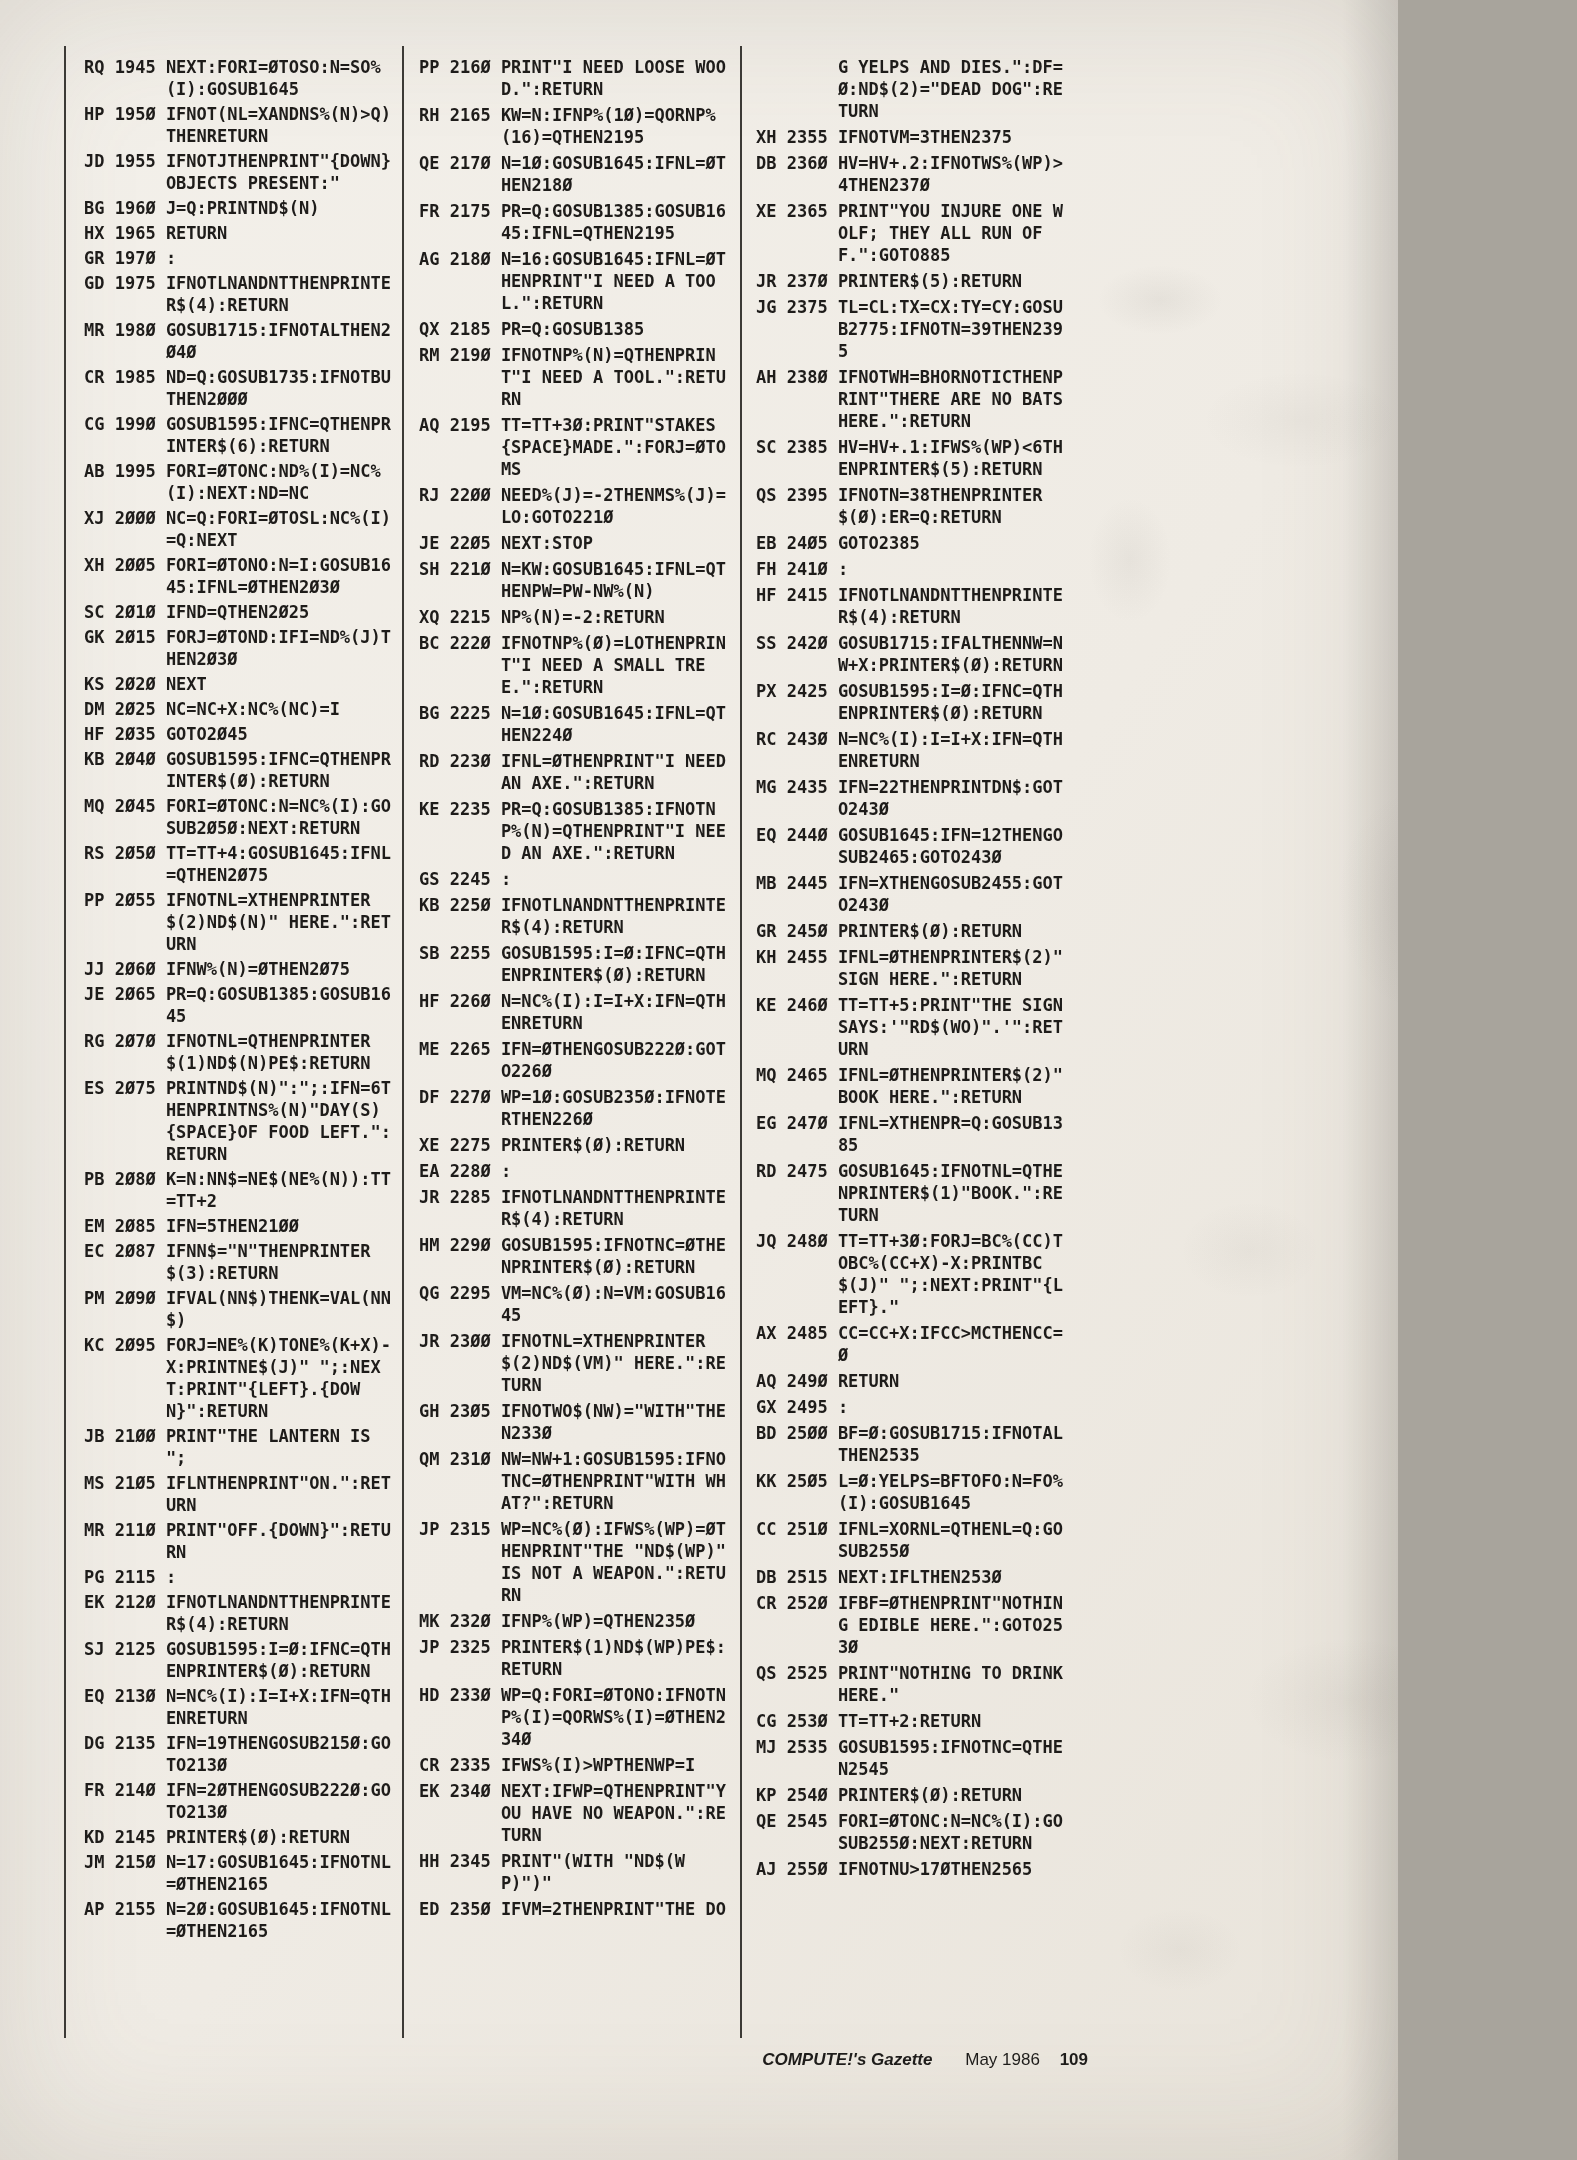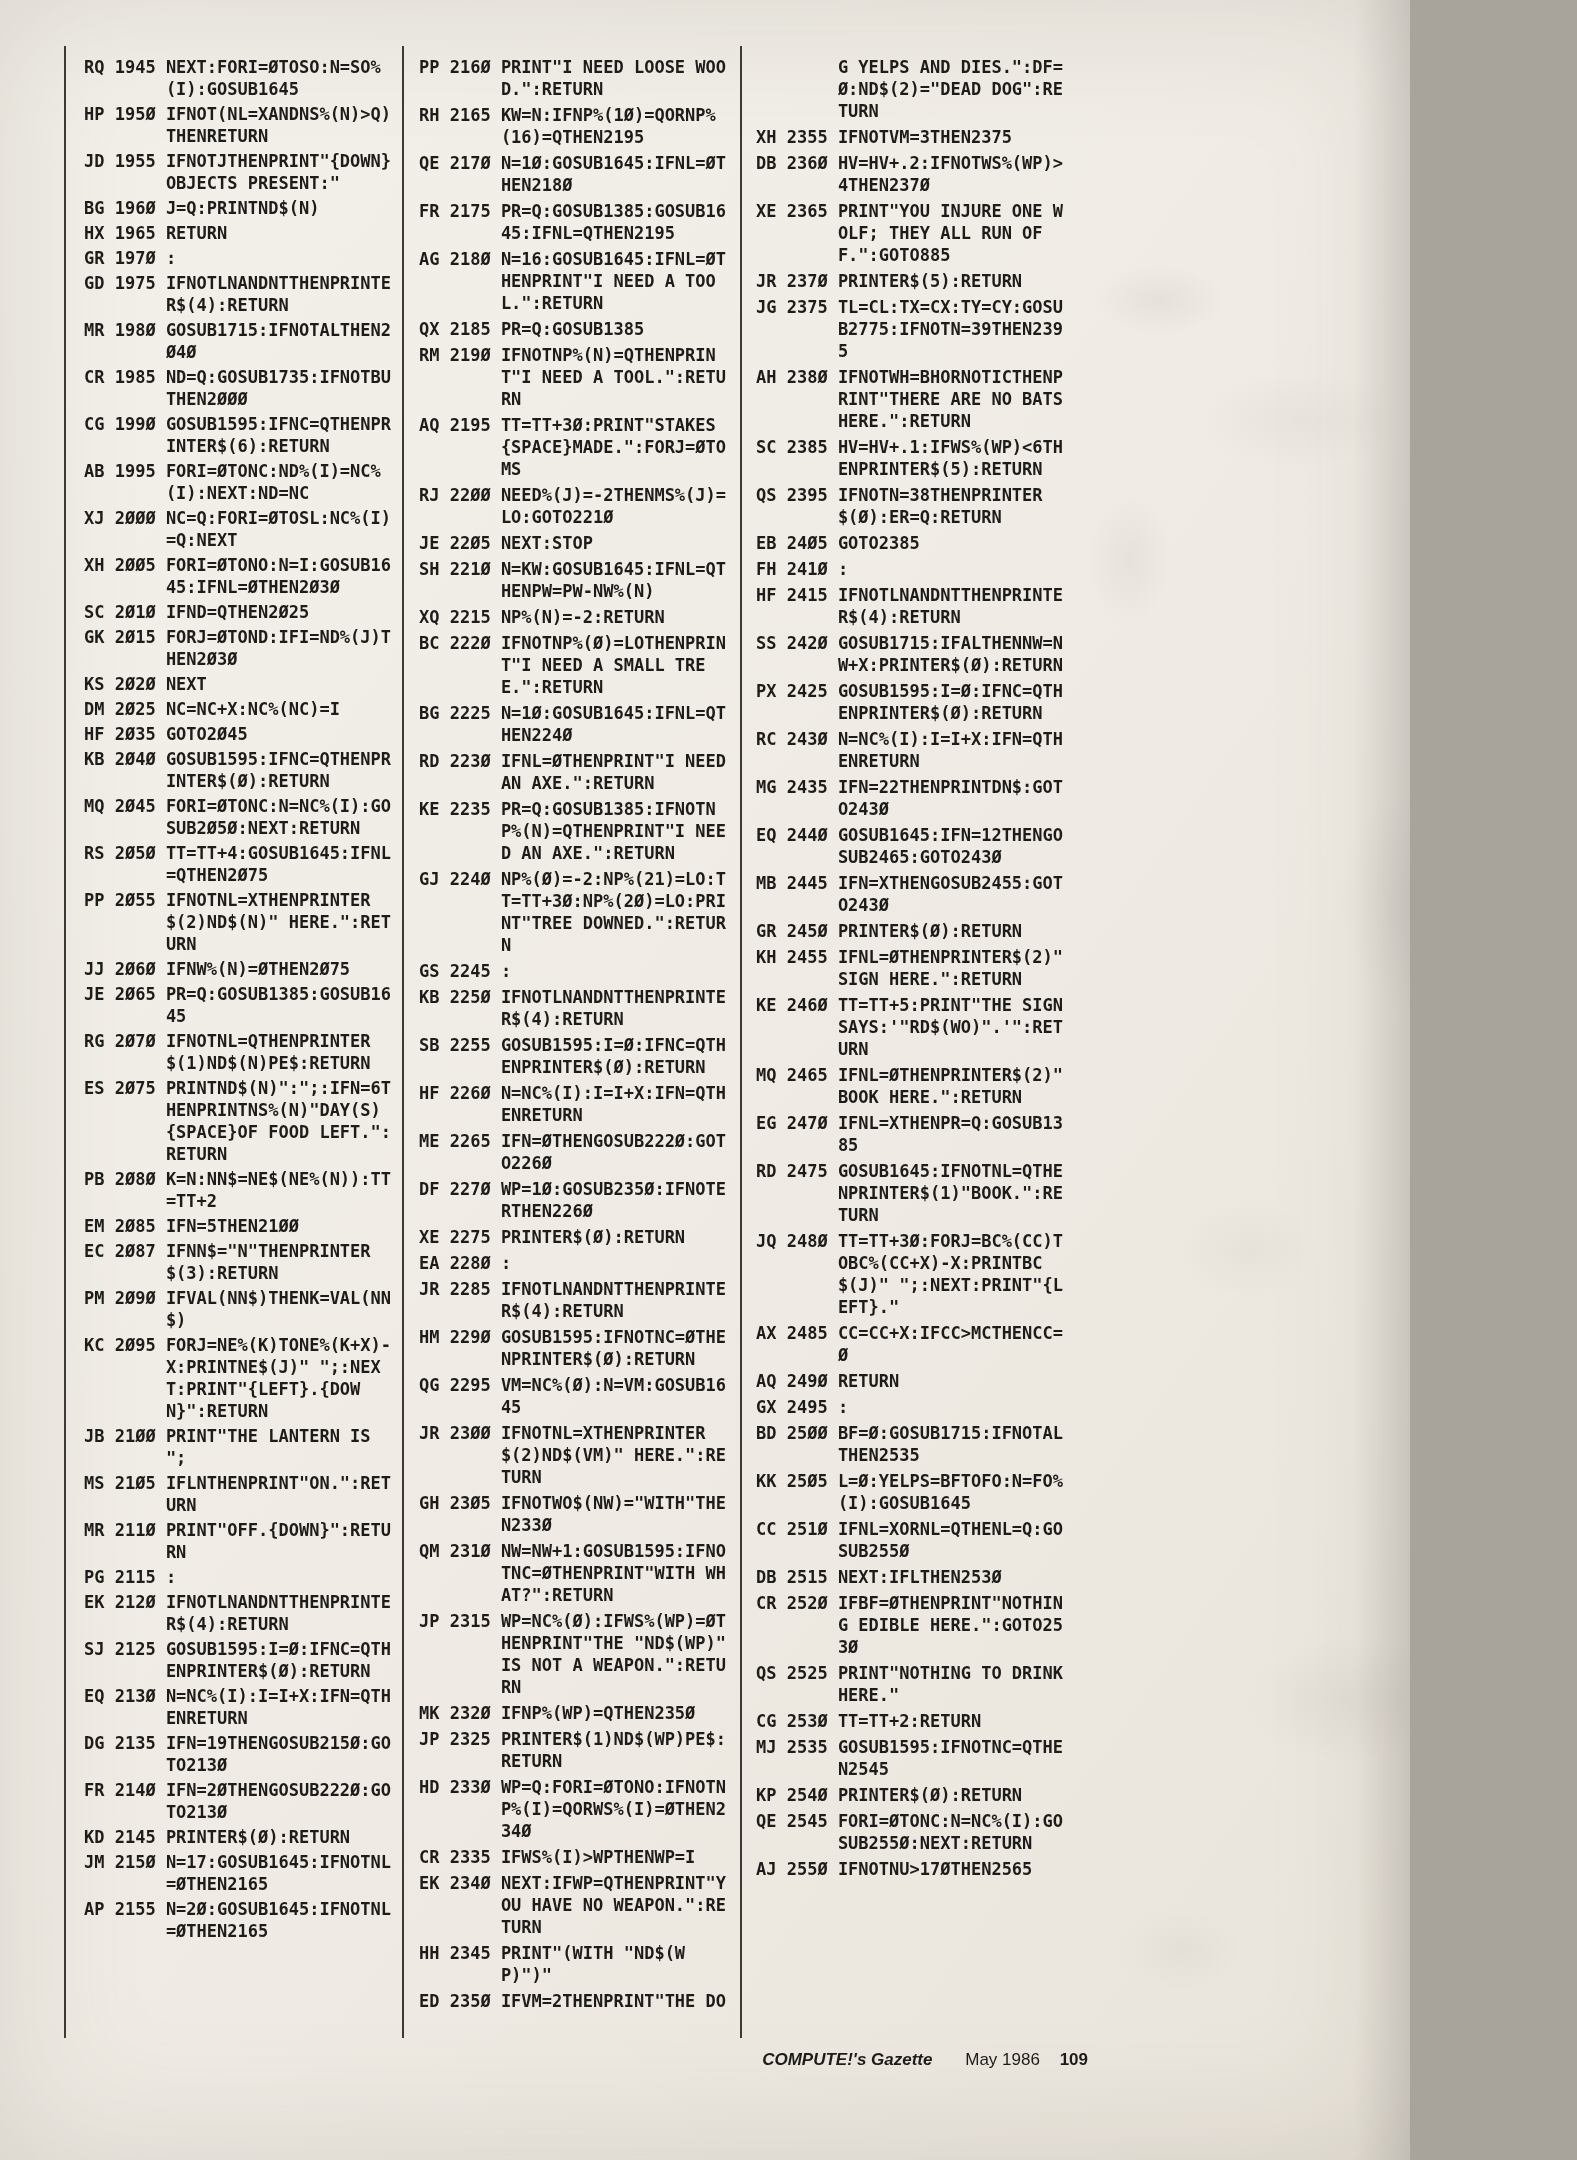--- a/index.html
+++ b/index.html
@@ -8,21 +8,20 @@
     background: #a8a49c;
     font-family: "DejaVu Sans Mono", monospace;
   }
   .page {
     position: relative;
     width: 1398px; height: 2160px;
     background: linear-gradient(125deg, #f3f0ea 0%, #efebe4 55%, #e9e4db 100%);
     overflow: hidden;
     color: #1e1c1a;
     box-shadow: inset 0 0 140px rgba(110,100,85,0.18);
-    padding-left: 12px;
   }
   .show-through {
     position: absolute; inset: 0; pointer-events: none;
     background:
       radial-gradient(ellipse 90px 50px at 1160px 300px, rgba(60,55,48,0.06), transparent 70%),
       radial-gradient(ellipse 60px 90px at 1130px 560px, rgba(60,55,48,0.05), transparent 70%),
       radial-gradient(ellipse 140px 70px at 1300px 420px, rgba(60,55,48,0.04), transparent 70%),
       radial-gradient(ellipse 120px 160px at 1420px 900px, rgba(60,55,48,0.05), transparent 70%),
       radial-gradient(ellipse 100px 70px at 1250px 1250px, rgba(60,55,48,0.04), transparent 70%),
       radial-gradient(ellipse 150px 90px at 1350px 1700px, rgba(60,55,48,0.05), transparent 70%),
@@ -438,25 +437,20 @@
     <span class="ln">223Ø</span>
     <span class="code">IFNL=ØTHENPRINT"I NEED AN AXE.":RETURN</span>
   </div>
 
   <div class="entry">
     <span class="cs">KE</span>
     <span class="ln">2235</span>
     <span class="code">PR=Q:GOSUB1385:IFNOTNP%(N)=QTHENPRINT"I NEED AN AXE.":RETURN</span>
   </div>
 
-  <div class="entry">
-    <span class="cs">GJ</span>
-    <span class="ln">224Ø</span>
-    <span class="code">NP%(Ø)=-2:NP%(21)=LO:TT=TT+3Ø:NP%(2Ø)=LO:PRINT"TREE DOWNED.":RETURN</span>
-  </div>
 
   <div class="entry">
     <span class="cs">GS</span>
     <span class="ln">2245</span>
     <span class="code">:</span>
   </div>
 
   <div class="entry">
     <span class="cs">KB</span>
     <span class="ln">225Ø</span>

